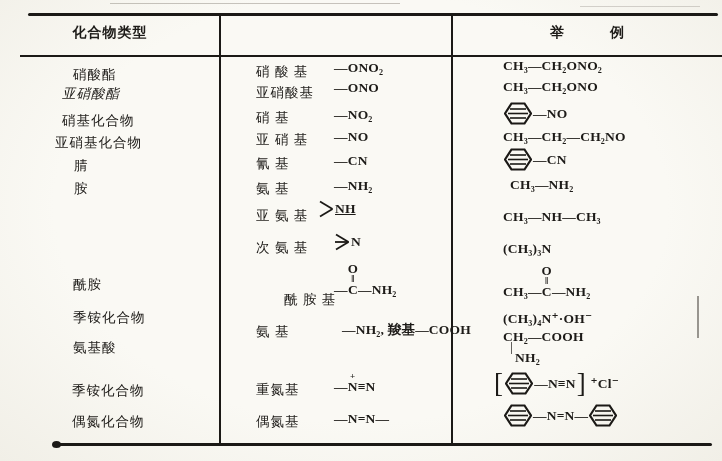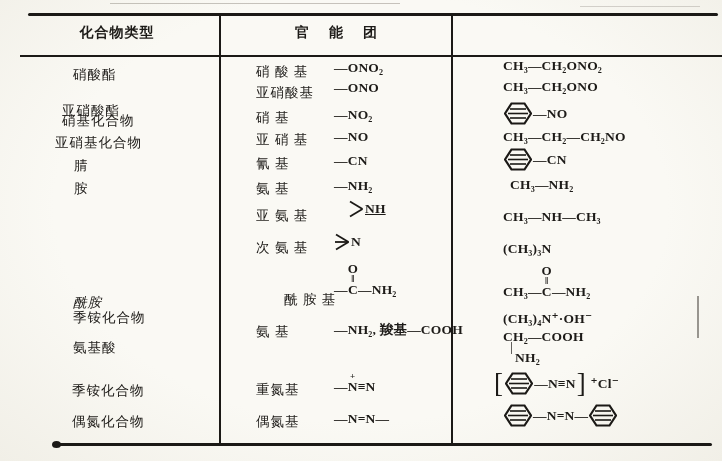--- a/index.html
+++ b/index.html
@@ -22,21 +22,21 @@
   .v1{left:219px;top:13px;width:2px;height:432px;}
   .v2{left:451px;top:13px;width:2px;height:432px;}
   .artifact-a{position:absolute;left:110px;top:3px;width:290px;height:1px;background:#9a958c;opacity:.55;}
   .artifact-b{position:absolute;left:580px;top:6px;width:120px;height:1px;background:#a5a098;opacity:.45;}
   .artifact-c{position:absolute;left:697px;top:296px;width:2px;height:42px;background:#4a463f;opacity:.55;}
 
   
   .hcell{
     position:absolute;top:22px;height:22px;
     display:flex;align-items:center;justify-content:center;
-    font-size:14px;font-weight:700;letter-spacing:1px;white-space:nowrap;padding-left:7px;
+    font-size:14px;font-weight:700;letter-spacing:1px;white-space:nowrap;
   }
   .hc1{left:0;width:220px;}
   .hc2{left:220px;width:232px;letter-spacing:20px;padding-left:20px;box-sizing:border-box;}
   .hc3{left:452px;width:270px;letter-spacing:46px;padding-left:46px;box-sizing:border-box;}
 
   
   .cell{position:absolute;white-space:nowrap;display:flex;align-items:center;}
   .cn{font-size:13.5px;font-weight:500;letter-spacing:1px;}
   .formula{font-size:13.5px;font-weight:700;letter-spacing:.2px;}
   .formula span{white-space:pre;}
@@ -67,32 +67,32 @@
   <div class="artifact-b"></div>
   <div class="artifact-c"></div>
 
   <div class="bline line-top"></div>
   <div class="bline line-hsep"></div>
   <div class="bline line-bottom"></div>
   <div class="vline v1"></div>
   <div class="vline v2"></div>
 
   <div class="hcell hc1">化合物类型</div>
-  <div class="hcell hc2">官能团</div>
+  <div class="hcell hc3">举例</div>
 
   <div id="rows">
       <div class="cell cn" style="left: 73px; top: 66px;">硝酸酯</div>
       <div class="cell cn" style="left: 256px; top: 63px;">硝 酸 基</div>
       <div class="cell formula" style="left: 334px; top: 60px; text-align: center;">
         <span>—ONO₂</span>
       </div>
       <div class="cell formula" style="left: 503px; top: 58px;">
         <span>CH₃—CH₂ONO₂</span>
       </div>
-      <div class="cell cn" style="left: 62px; top: 102px;">亚硝酸酯</div>
+      <div class="cell cn" style="left: 62px; top: 85px; font-style: italic;">亚硝酸酯</div>
       <div class="cell cn" style="left: 256px; top: 84px;">亚硝酸基</div>
       <div class="cell formula" style="left: 334px; top: 80px;">
         <span>—ONO</span>
       </div>
       <div class="cell formula" style="left: 503px; top: 79px;">
         <span>CH₃—CH₂ONO</span>
       </div>
       <div class="cell cn" style="left: 62px; top: 112px;">硝基化合物</div>
       <div class="cell cn" style="left: 256px; top: 109px; text-align: center;">硝    基</div>
       <div class="cell formula" style="left: 334px; top: 107px;">
@@ -131,21 +131,21 @@
       </div>
       <div class="cell cn" style="left: 74px; top: 180px;">胺</div>
       <div class="cell cn" style="left: 256px; top: 180px;">氨    基</div>
       <div class="cell formula" style="left: 334px; top: 178px;">
         <span>—NH₂</span>
       </div>
       <div class="cell formula" style="left: 503px; top: 177px; margin-left: 7px;">
         <span>CH₃—NH₂</span>
       </div>
       <div class="cell cn" style="left: 256px; top: 207px;">亚 氨 基</div>
-      <div class="cell formula" style="left: 348px; top: 200px; text-decoration: underline;">
+      <div class="cell formula" style="left: 318px; top: 200px; text-decoration: underline;">
         <span class="ringwrap"><svg width="15" height="18" viewBox="0 0 15 18">
             <line x1="1" y1="1.5" x2="13.5" y2="9" stroke="#1b1916" stroke-width="1.8"></line>
             <line x1="1" y1="16.5" x2="13.5" y2="9" stroke="#1b1916" stroke-width="1.8"></line>
           </svg></span>
         <span>NH</span>
       </div>
       <div class="cell formula" style="left: 503px; top: 209px;">
         <span>CH₃—NH—CH₃</span>
       </div>
       <div class="cell cn" style="left: 256px; top: 239px;">次 氨 基</div>
@@ -153,35 +153,35 @@
         <span class="ringwrap"><svg width="15" height="18" viewBox="0 0 15 18">
             <line x1="1" y1="1.5" x2="13.5" y2="9" stroke="#1b1916" stroke-width="1.8"></line>
             <line x1="1" y1="16.5" x2="13.5" y2="9" stroke="#1b1916" stroke-width="1.8"></line>
             <line x1="0" y1="9" x2="13.5" y2="9" stroke="#1b1916" stroke-width="1.8"></line>
           </svg></span>
         <span>N</span>
       </div>
       <div class="cell formula" style="left: 503px; top: 241px;">
         <span>(CH₃)₃N</span>
       </div>
-      <div class="cell cn" style="left: 73px; top: 294px; font-style: italic;">酰胺</div>
+      <div class="cell cn" style="left: 73px; top: 276px;">酰胺</div>
       <div class="cell cn" style="left: 256px; top: 291px; margin-left: 28px;">酰 胺 基</div>
       <div class="cell formula" style="left: 334px; top: 263px;">
         <span class="carb"><span class="pre">—</span><span class="mid"><span class="o">O</span><span class="db">‖</span><span class="c">C</span></span><span class="post">—NH₂</span></span>
       </div>
       <div class="cell formula" style="left: 503px; top: 265px;">
         <span class="carb"><span class="pre">CH₃—</span><span class="mid"><span class="o">O</span><span class="db">‖</span><span class="c">C</span></span><span class="post">—NH₂</span></span>
       </div>
       <div class="cell cn" style="left: 73px; top: 309px;">季铵化合物</div>
       <div class="cell formula" style="left: 503px; top: 310px;">
         <span>(CH₃)₄N⁺·OH⁻</span>
       </div>
       <div class="cell cn" style="left: 73px; top: 339px;">氨基酸</div>
       <div class="cell cn" style="left: 256px; top: 323px;">氨    基</div>
-      <div class="cell formula" style="left: 334px; top: 321px;">
+      <div class="cell formula" style="left: 342px; top: 321px;">
         <span>—NH₂, 羧基—COOH</span>
       </div>
       <div class="cell formula" style="left: 503px; top: 331px;">
         <span class="stack"><div style="margin-left: 0px;">CH₂—COOH</div><div class="bond" style="margin-left: 5px;">│</div><div style="margin-left: 12px;">NH₂</div></span>
       </div>
       <div class="cell cn" style="left: 72px; top: 382px;">季铵化合物</div>
       <div class="cell cn" style="left: 256px; top: 381px;">重氮基</div>
       <div class="cell formula" style="left: 334px; top: 379px;">
         <span>—</span>
         <span class="nplus"><span class="plus">+</span>N</span>

